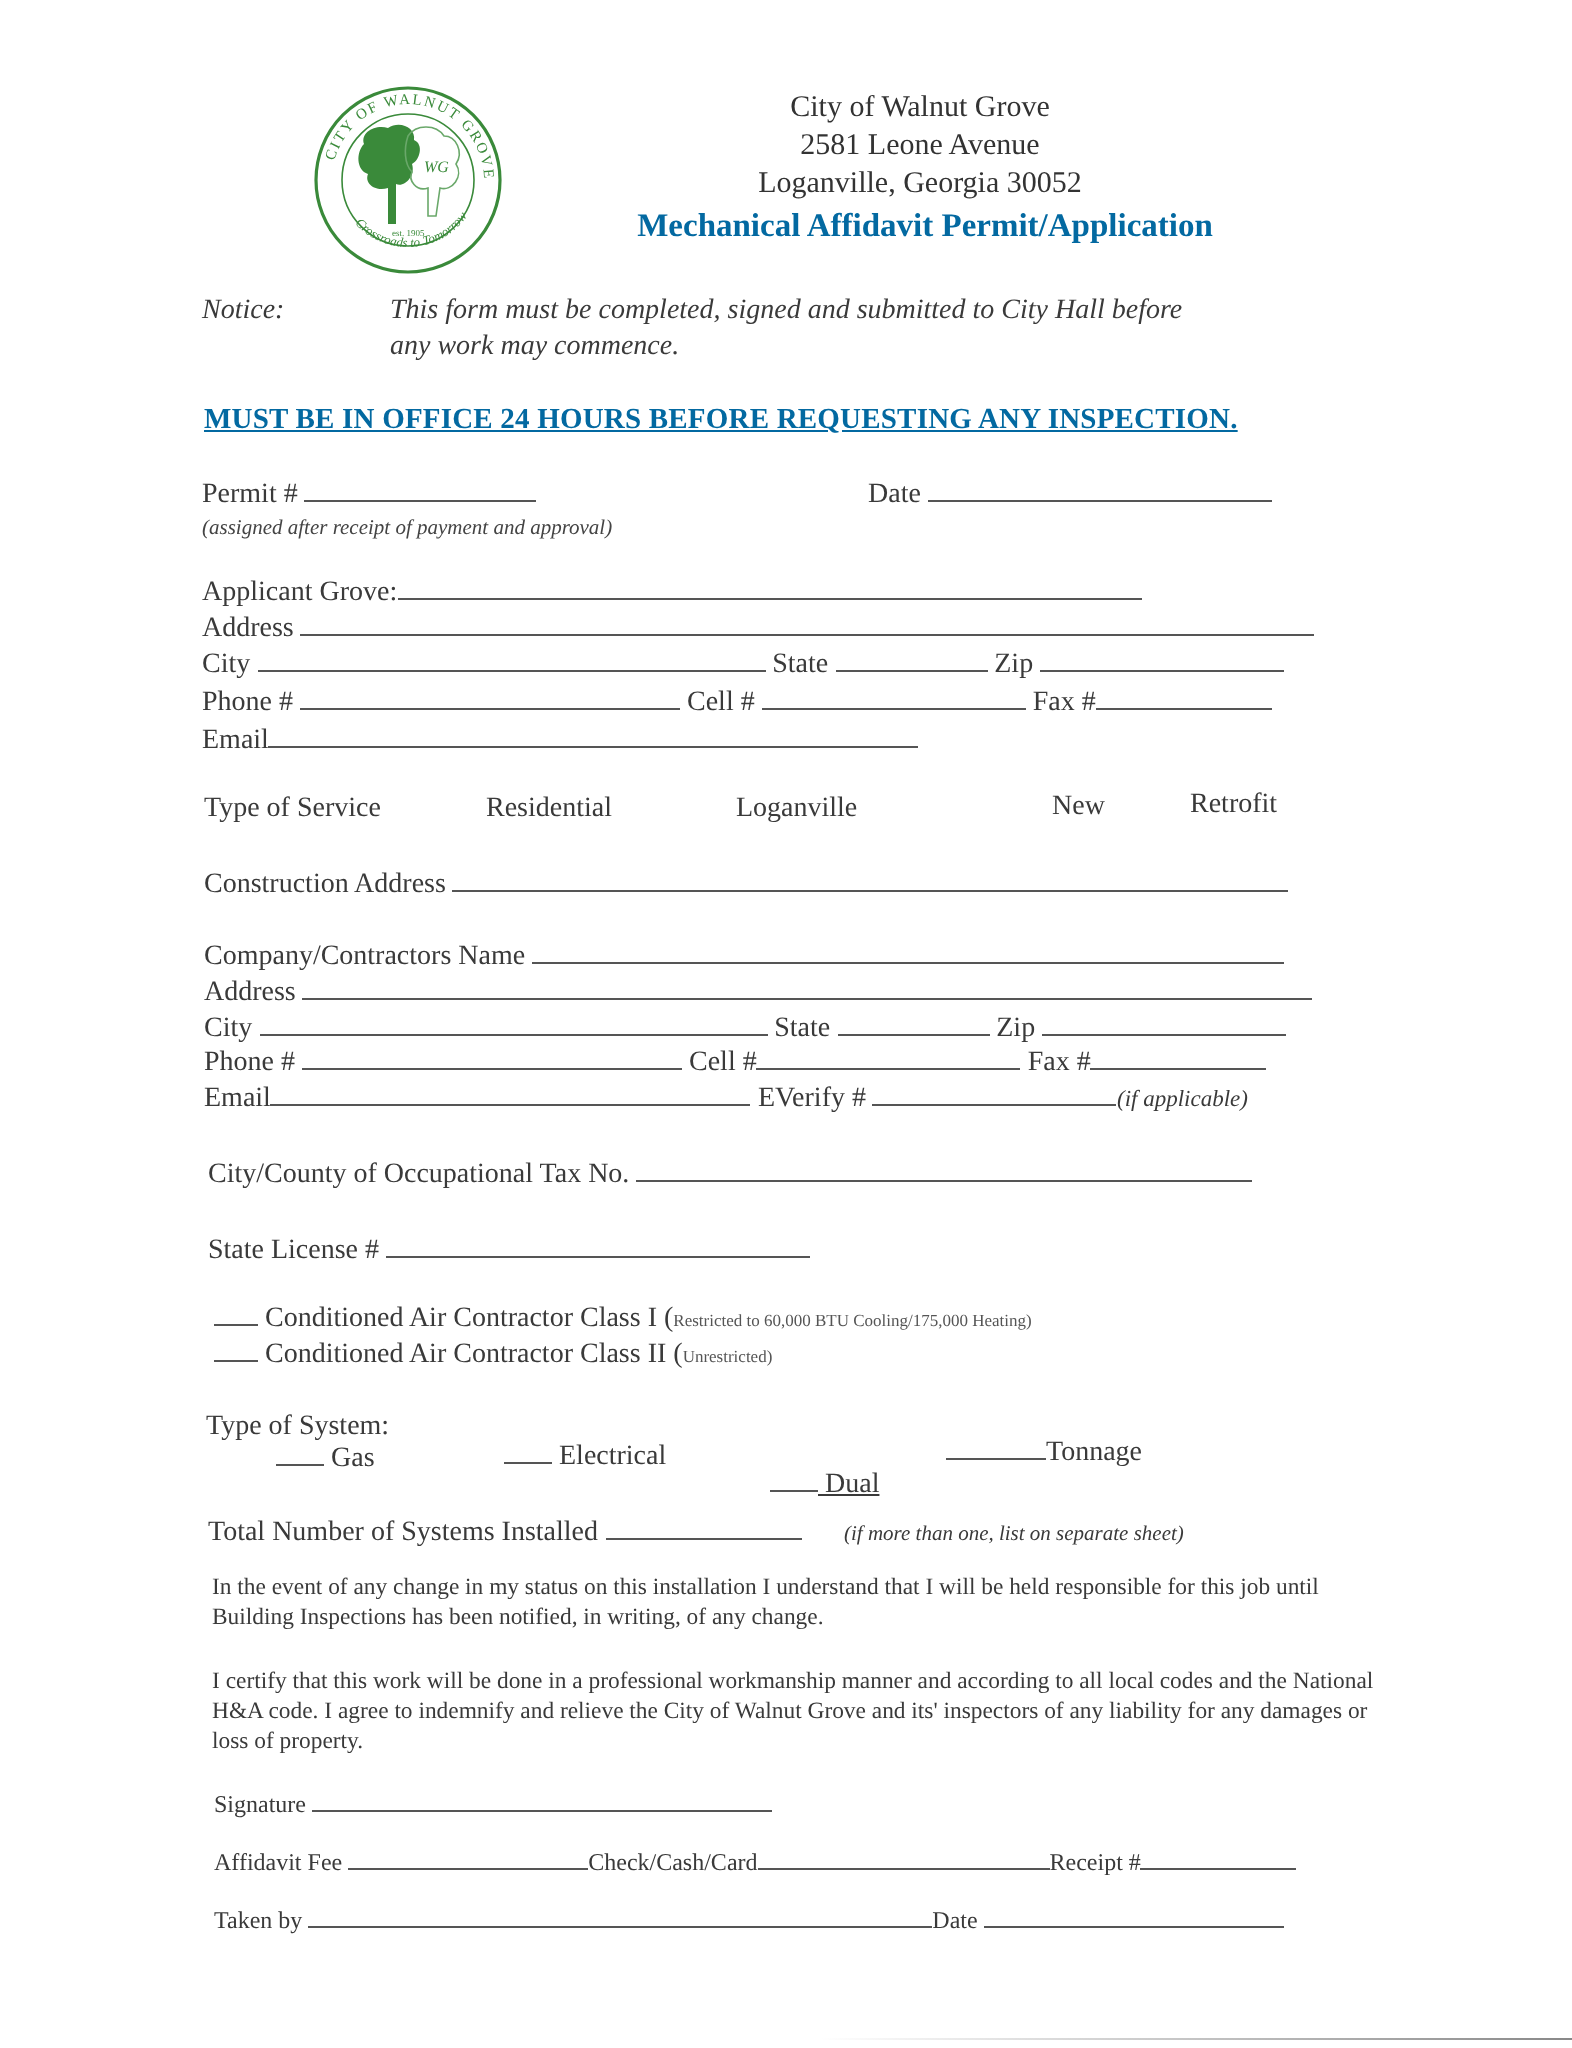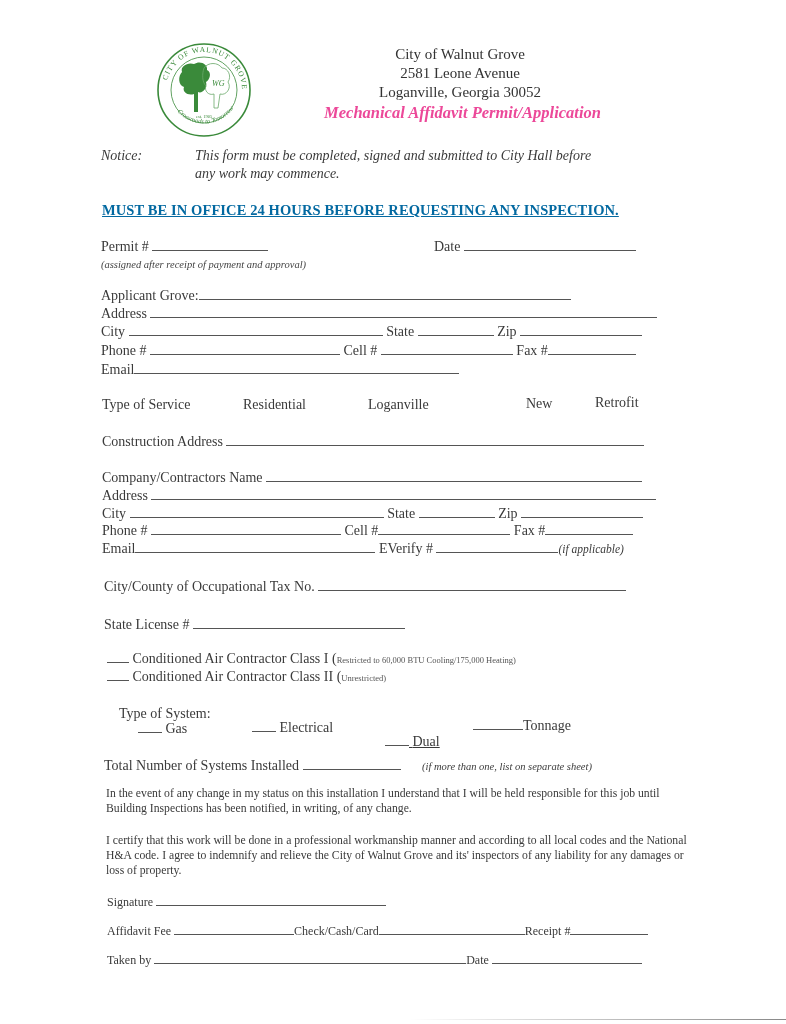--- a/index.html
+++ b/index.html
@@ -4,21 +4,21 @@
 <style>
   html, body { margin:0; padding:0; background:#fff; }
   body { width:786px; height:1024px; position:relative; overflow:hidden;
          font-family:"Liberation Serif", "DejaVu Serif", serif; color:#333; }
   .abs { position:absolute; white-space:nowrap; }
   .t { font-size:14px; color:#3a3a3a; }
   .blank { display:inline-block; border-bottom:1px solid #555; height:12px; vertical-align:baseline; }
   .ital { font-style:italic; }
   .logo { position:absolute; left:152px; top:42px; width:104px; height:96px; }
   .hdr { position:absolute; left:300px; width:320px; text-align:center; font-size:15px; color:#333; }
-  .title { font-weight:bold; font-size:16.5px; color:#ec4899;font-style:italic; }
+  .title { font-weight:bold; font-size:16.5px; color:#0369a1; }
   .must { font-weight:bold; text-decoration:underline; font-size:14.5px; color:#0369a1; letter-spacing:0.1px; }
   .small { font-size:12px; color:#444; }
   .tiny { font-size:8.5px; color:#555; }
   .para { font-size:11.7px; color:#3a3a3a; line-height:15px; white-space:normal; width:590px; }
   .footer-line { position:absolute; left:410px; top:1019px; width:376px; height:1px; background:linear-gradient(to right, #fff, #888); }
 </style>
 </head>
 <body>
 
 <div class="logo">
@@ -142,21 +142,21 @@
 
 <div class="abs t" style="left:107px; top:650px;">
   <span class="blank" style="width:22px;"></span>
   <span>Conditioned Air Contractor Class I (</span><span class="tiny">Restricted to 60,000 BTU Cooling/175,000 Heating)</span>
 </div>
 <div class="abs t" style="left:107px; top:668px;">
   <span class="blank" style="width:22px;"></span>
   <span>Conditioned Air Contractor Class II (</span><span class="tiny">Unrestricted)</span>
 </div>
 
-<div class="abs t" style="left:119px; top:706px;">Type of System:</div>
+<div class="abs t" style="left:103px; top:706px;">Type of System:</div>
 <div class="abs t" style="left:138px; top:720px;">
   <span class="blank" style="width:24px;"></span>
   <span>Gas</span>
 </div>
 <div class="abs t" style="left:252px; top:719px;">
   <span class="blank" style="width:24px;"></span>
   <span>Electrical</span>
 </div>
 <div class="abs t" style="left:385px; top:733px;text-decoration:underline;">
   <span class="blank" style="width:24px;"></span>

